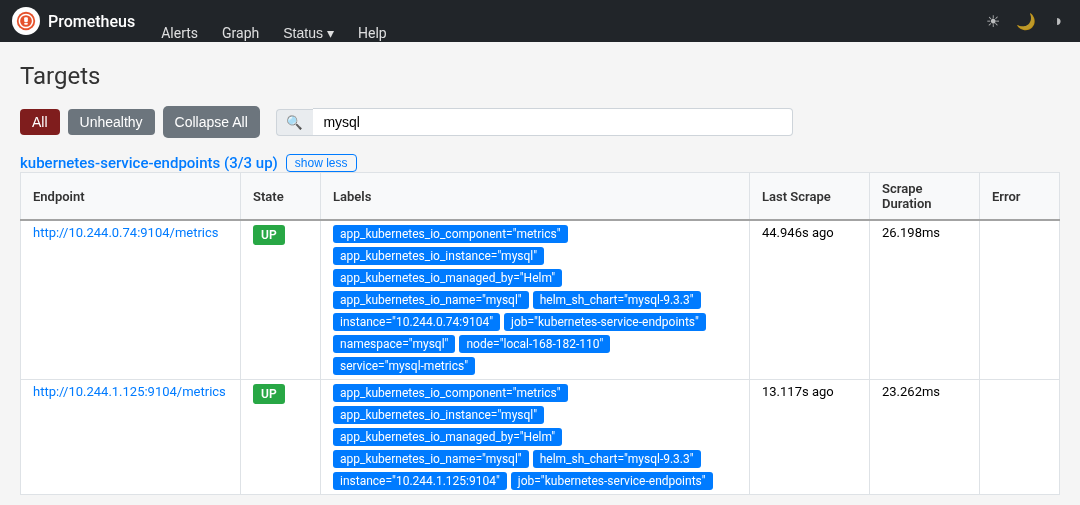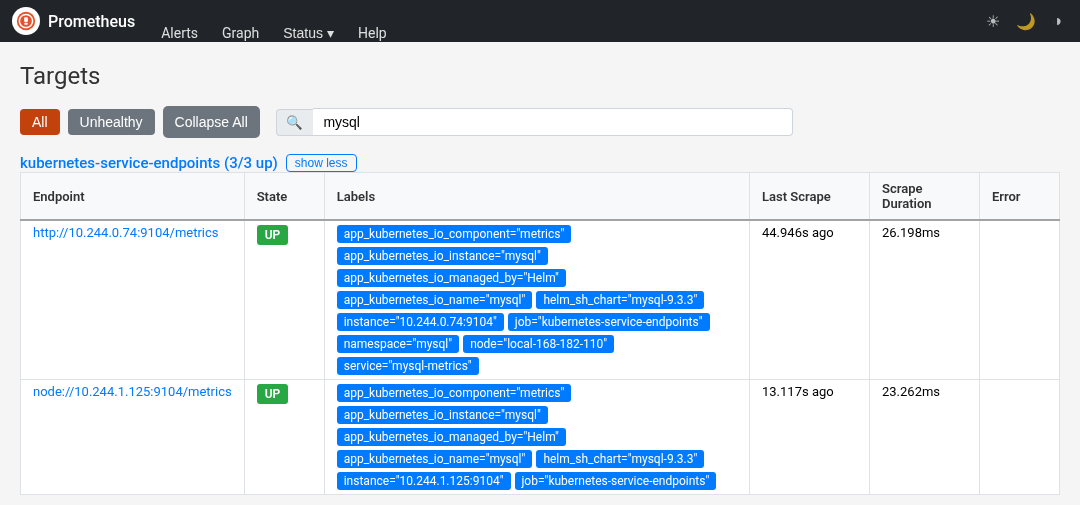--- a/index.html
+++ b/index.html
@@ -93,21 +93,21 @@
     }
 
     
     .filter-bar {
       display: flex;
       align-items: center;
       gap: 8px;
       margin-bottom: 16px;
     }
     .btn-all {
-      background: #c2410c;
+      background: #7f1d1d;
       color: #fff;
       border: none;
       padding: 5px 12px;
       border-radius: 4px;
       cursor: pointer;
       font-size: 14px;
     }
     .btn-unhealthy {
       background: #6c757d;
       color: #fff;
@@ -316,21 +316,21 @@
               <span class="label-tag">namespace="mysql"</span>
               <span class="label-tag">node="local-168-182-110"</span>
               <span class="label-tag">service="mysql-metrics"</span>
             </div>
           </td>
           <td class="col-scrape">44.946s ago</td>
           <td class="col-duration">26.198ms</td>
           <td class="col-error"></td>
         </tr>
         <tr>
-          <td class="col-endpoint"><a href="#" class="endpoint-link">node://10.244.1.125:9104/metrics</a></td>
+          <td class="col-endpoint"><a href="#" class="endpoint-link">http://10.244.1.125:9104/metrics</a></td>
           <td class="col-state"><span class="badge-up">UP</span></td>
           <td class="col-labels">
             <div class="labels-cell">
               <span class="label-tag">app_kubernetes_io_component="metrics"</span>
               <span class="label-tag">app_kubernetes_io_instance="mysql"</span>
               <span class="label-tag">app_kubernetes_io_managed_by="Helm"</span>
               <span class="label-tag">app_kubernetes_io_name="mysql"</span>
               <span class="label-tag">helm_sh_chart="mysql-9.3.3"</span>
               <span class="label-tag">instance="10.244.1.125:9104"</span>
               <span class="label-tag">job="kubernetes-service-endpoints"</span>

